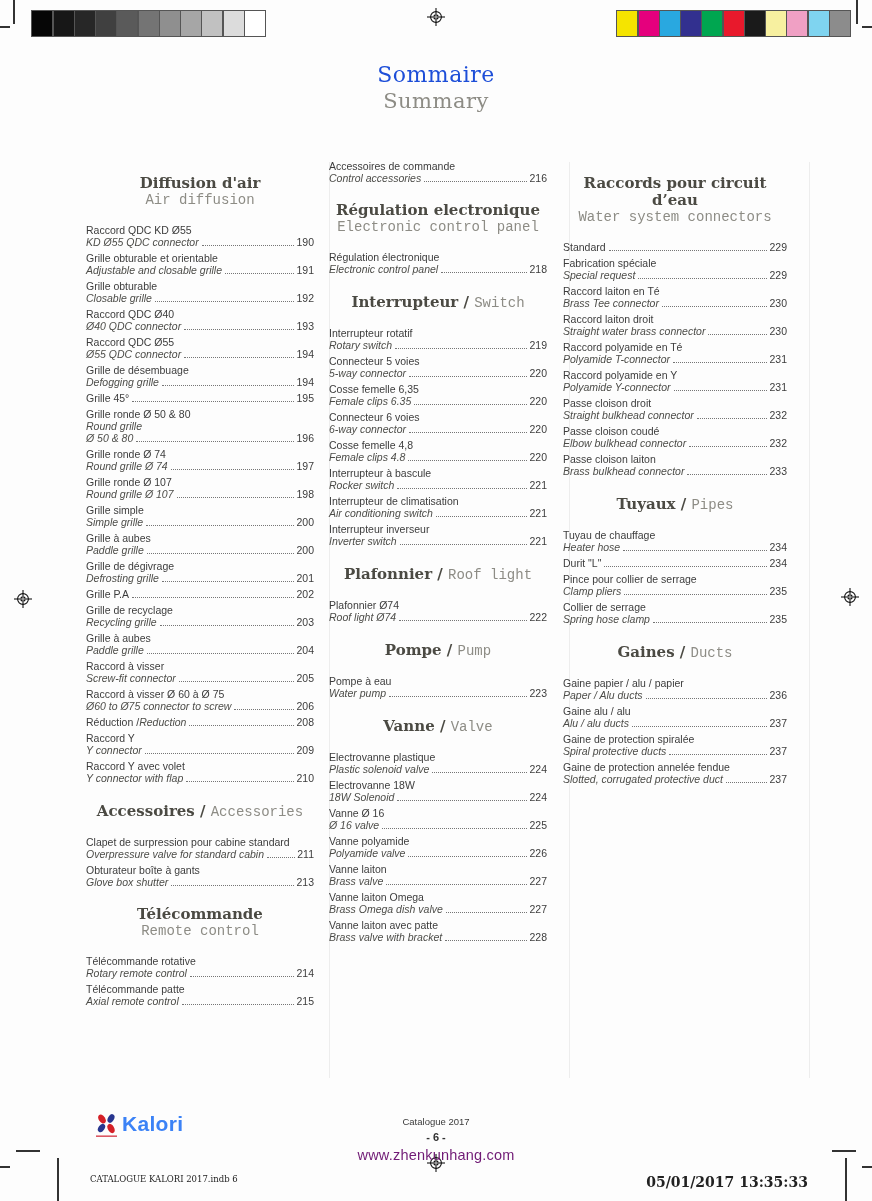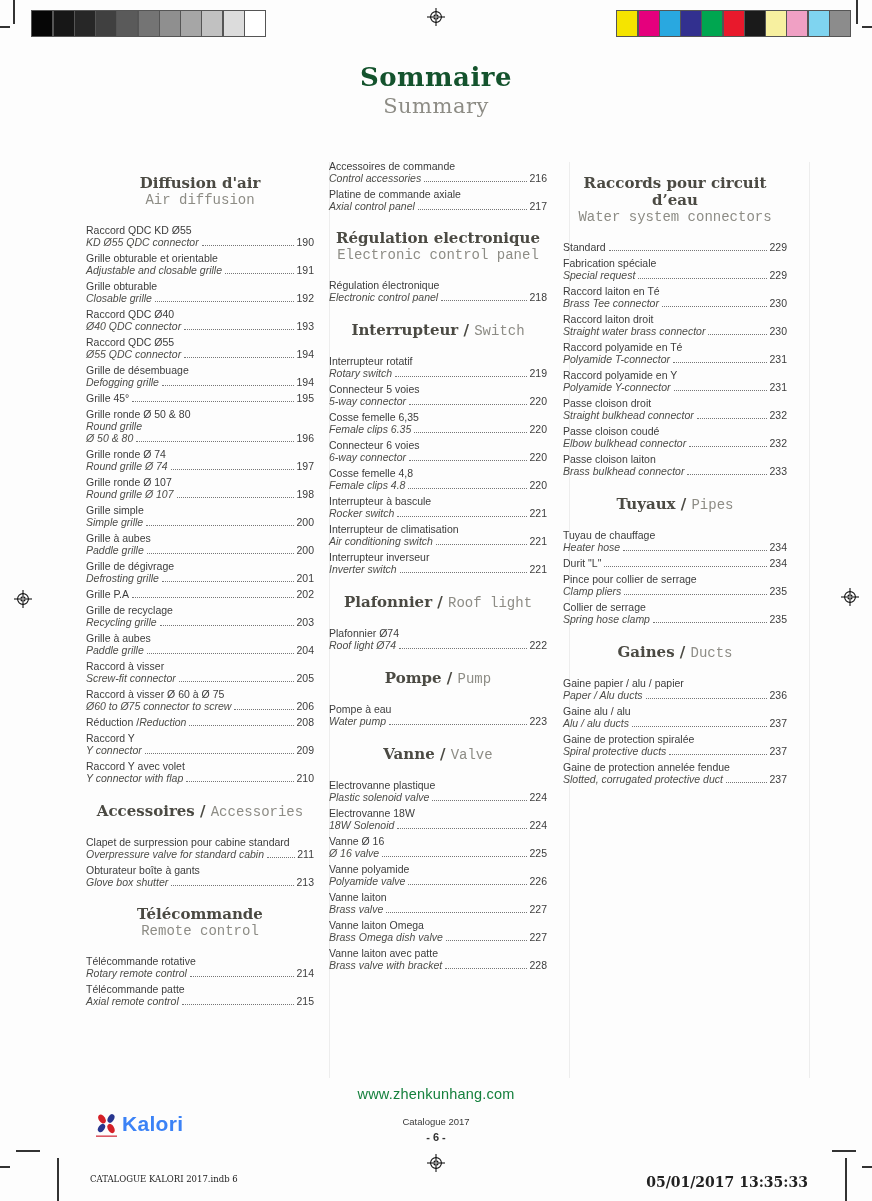--- a/index.html
+++ b/index.html
@@ -13,21 +13,21 @@
   .colorbar{left:617px;}
 
   
   .reg{position:absolute;width:18px;height:18px;}
   .reg svg{display:block;}
   .crop{position:absolute;background:#333;}
   .crop.h{height:1.5px;} .crop.v{width:1.5px;}
 
   
   .title-block{position:absolute;left:0;right:0;top:62px;text-align:center;}
-  .title-fr{font-family:"DejaVu Serif",serif;font-weight:bold;font-size:26px;color:#14532d;letter-spacing:.5px;}
+  .title-fr{font-family:"DejaVu Serif",serif;font-weight:normal;font-size:22px;color:#1d4ed8;letter-spacing:.5px;}
   .title-en{font-family:"DejaVu Serif",serif;font-size:21px;color:#8d8c85;margin-top:2px;letter-spacing:.5px;}
 
   
   .toc{position:absolute;left:86px;top:160px;width:712px;display:flex;align-items:flex-start;}
   .col{box-sizing:border-box;}
   .col-0{width:228px;} .col-1{width:218px;margin-left:15px;} .col-2{width:224px;margin-left:16px;}
 
   .section{text-align:center;margin:18px 0 16px 0;}
   .section.first{margin-top:15px;}
   .section .sec-fr{font-family:"DejaVu Serif",serif;font-weight:bold;font-size:15px;color:#4b4a43;display:block;line-height:17px;}
@@ -43,21 +43,21 @@
   .entry .pagenum{color:#3c3c3c;}
 
   .colsep{position:absolute;top:162px;height:916px;width:1px;background:#ededed;}
 
   
   .logo{position:absolute;left:95px;top:1112px;display:flex;align-items:flex-start;}
   .logo .wordmark{font-size:21px;font-weight:600;color:#3b82f6;margin-left:4px;letter-spacing:.3px;line-height:24px;}
   .f-center{position:absolute;left:0;right:0;text-align:center;}
   .f-catalogue{top:1116px;font-size:9.5px;color:#3b3b3b;}
   .f-page{top:1131px;font-size:11px;font-weight:bold;color:#333;}
-  .f-site{top:1086px;font-size:14.5px;color:#15803d;letter-spacing:.2px;}
+  .f-site{top:1147px;font-size:14.5px;color:#701a75;letter-spacing:.2px;}
   .f-file{position:absolute;left:90px;top:1174px;font-family:"DejaVu Serif",serif;font-size:8.5px;color:#222;}
   .f-time{position:absolute;right:64px;top:1174px;font-family:"DejaVu Serif",serif;font-size:14px;font-weight:600;color:#222;}
 </style>
 </head>
 <body>
 
 <div class="page">
 
   <div class="crop v" style="left:13px;top:0;height:24px;"></div>
   <div class="crop h" style="left:0;top:26px;width:10px;"></div>
@@ -408,30 +408,20 @@
         <div class="entry">
           <div class="line">
             <span class="t-fr">Accessoires de commande</span>
           </div>
           <div class="line">
             <span class="t-en">Control accessories</span>
             <span class="leader"></span>
             <span class="pagenum">216</span>
           </div>
         </div>
-        <div class="entry">
-          <div class="line">
-            <span class="t-fr">Platine de commande axiale</span>
-          </div>
-          <div class="line">
-            <span class="t-en">Axial control panel</span>
-            <span class="leader"></span>
-            <span class="pagenum">217</span>
-          </div>
-        </div>
         <div class="section stacked">
           <span class="sec-fr">Régulation electronique</span>
           <span class="sec-en">Electronic control panel</span>
         </div>
         <div class="entry">
           <div class="line">
             <span class="t-fr">Régulation électronique</span>
           </div>
           <div class="line">
             <span class="t-en">Electronic control panel</span>

